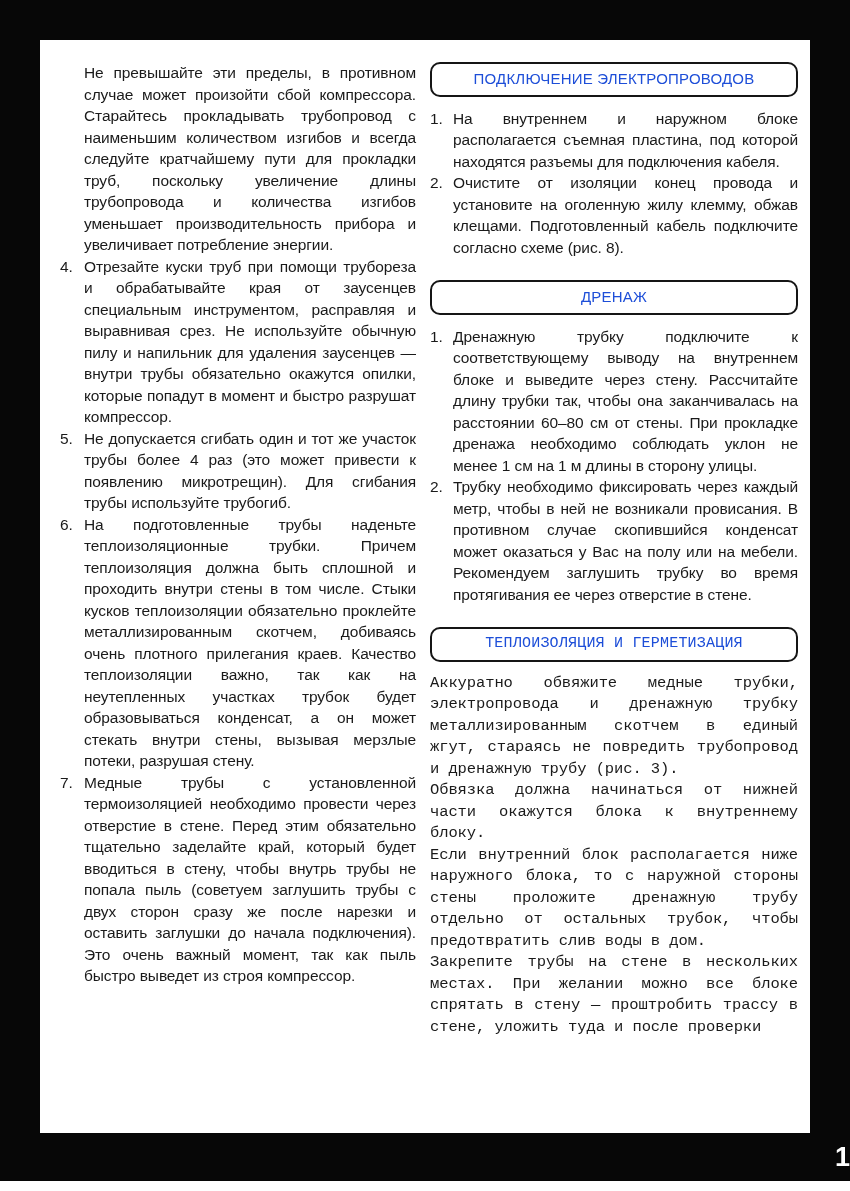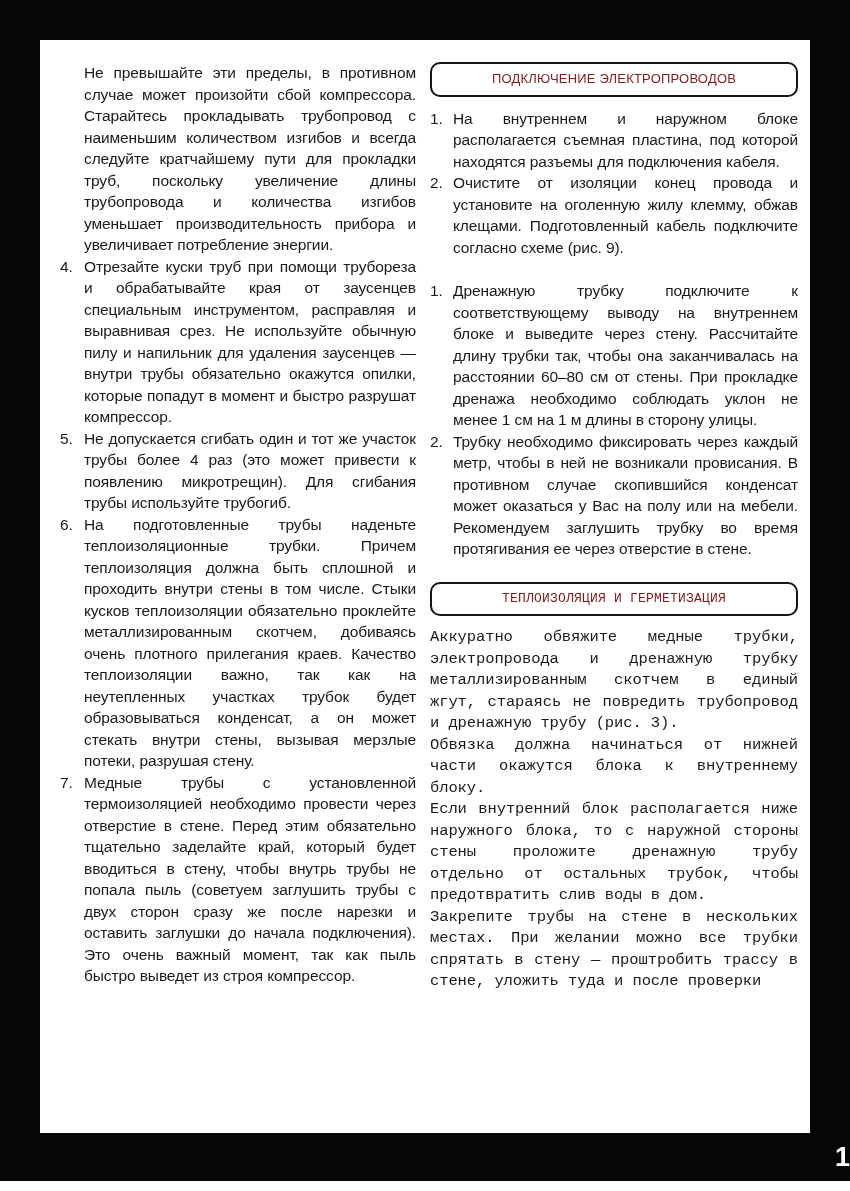--- a/index.html
+++ b/index.html
@@ -47,25 +47,25 @@
   .col-right .list-item { padding-left: 23px; }
   .item-number { position: absolute; left: 2px; top: 0; }
   .col-right .item-number { left: 0; }
   .paragraph-hang { padding-left: 26px; }
   .section { margin-bottom: 22px; }
   .section:last-child { margin-bottom: 0; font-family: Liberation Mono, monospace; }
   .section-header {
     border: 2px solid #151515;
     border-radius: 10px;
     text-align: center;
-    font-size: 13px;
+    font-size: 15px;
     letter-spacing: 0.2px;
     padding: 4px 6px 5px 6px;
     margin-bottom: 11px;
-    color: #7f1d1d;
+    color: #1d4ed8;
   }
   .flush-paragraph { }
 </style>
 </head>
 <body>
 
 <div class="page">
 
   <div class="bar frame-top"></div>
   <div class="bar frame-left"></div>
@@ -101,43 +101,44 @@
 
       <div class="section">
         <div class="section-header">ПОДКЛЮЧЕНИЕ ЭЛЕКТРОПРОВОДОВ</div>
 
         <div class="list-item">
           <span class="item-number">1.</span>
           <span class="item-text">На внутреннем и наружном блоке располагается съемная пластина, под которой находятся разъемы для подключения кабеля.</span>
         </div>
         <div class="list-item">
           <span class="item-number">2.</span>
-          <span class="item-text">Очистите от изоляции конец провода и установите на оголенную жилу клемму, обжав клещами. Подготовленный кабель подключите согласно схеме (рис. 9).</span>
+          <span class="item-text">Очистите от изоляции конец провода и установите на оголенную жилу клемму, обжав клещами. Подготовленный кабель подключите согласно схеме (рис. 8).</span>
         </div>
       </div>
 
       <div class="section">
+        <div class="section-header">ДРЕНАЖ</div>
 
         <div class="list-item">
           <span class="item-number">1.</span>
           <span class="item-text">Дренажную трубку подключите к соответствующему выводу на внутреннем блоке и выведите через стену. Рассчитайте длину трубки так, чтобы она заканчивалась на расстоянии 60–80 см от стены. При прокладке дренажа необходимо соблюдать уклон не менее 1 см на 1 м длины в сторону улицы.</span>
         </div>
         <div class="list-item">
           <span class="item-number">2.</span>
           <span class="item-text">Трубку необходимо фиксировать через каждый метр, чтобы в ней не возникали провисания. В противном случае скопившийся конденсат может оказаться у Вас на полу или на мебели. Рекомендуем заглушить трубку во время протягивания ее через отверстие в стене.</span>
         </div>
       </div>
 
       <div class="section">
         <div class="section-header">ТЕПЛОИЗОЛЯЦИЯ И ГЕРМЕТИЗАЦИЯ</div>
 
         <div class="flush-paragraph">Аккуратно обвяжите медные трубки, электропровода и дренажную трубку металлизированным скотчем в единый жгут, стараясь не повредить трубопровод и дренажную трубу (рис. 3).</div>
         <div class="flush-paragraph">Обвязка должна начинаться от нижней части окажутся блока к внутреннему блоку.</div>
         <div class="flush-paragraph">Если внутренний блок располагается ниже наружного блока, то с наружной стороны стены проложите дренажную трубу отдельно от остальных трубок, чтобы предотвратить слив воды в дом.</div>
-        <div class="flush-paragraph">Закрепите трубы на стене в нескольких местах. При желании можно все трубки спрятать в стену — проштробить трассу в стене, уложить туда и после проверки</div>
+        <div class="flush-paragraph">Закрепите трубы на стене в нескольких местах. При желании можно все блоке спрятать в стену — проштробить трассу в стене, уложить туда и после проверки</div>
       </div>
 
     </div>
 
   </div>
 
   <div class="bar footer-bar">
     <span class="page-number">16</span>
   </div>
 

